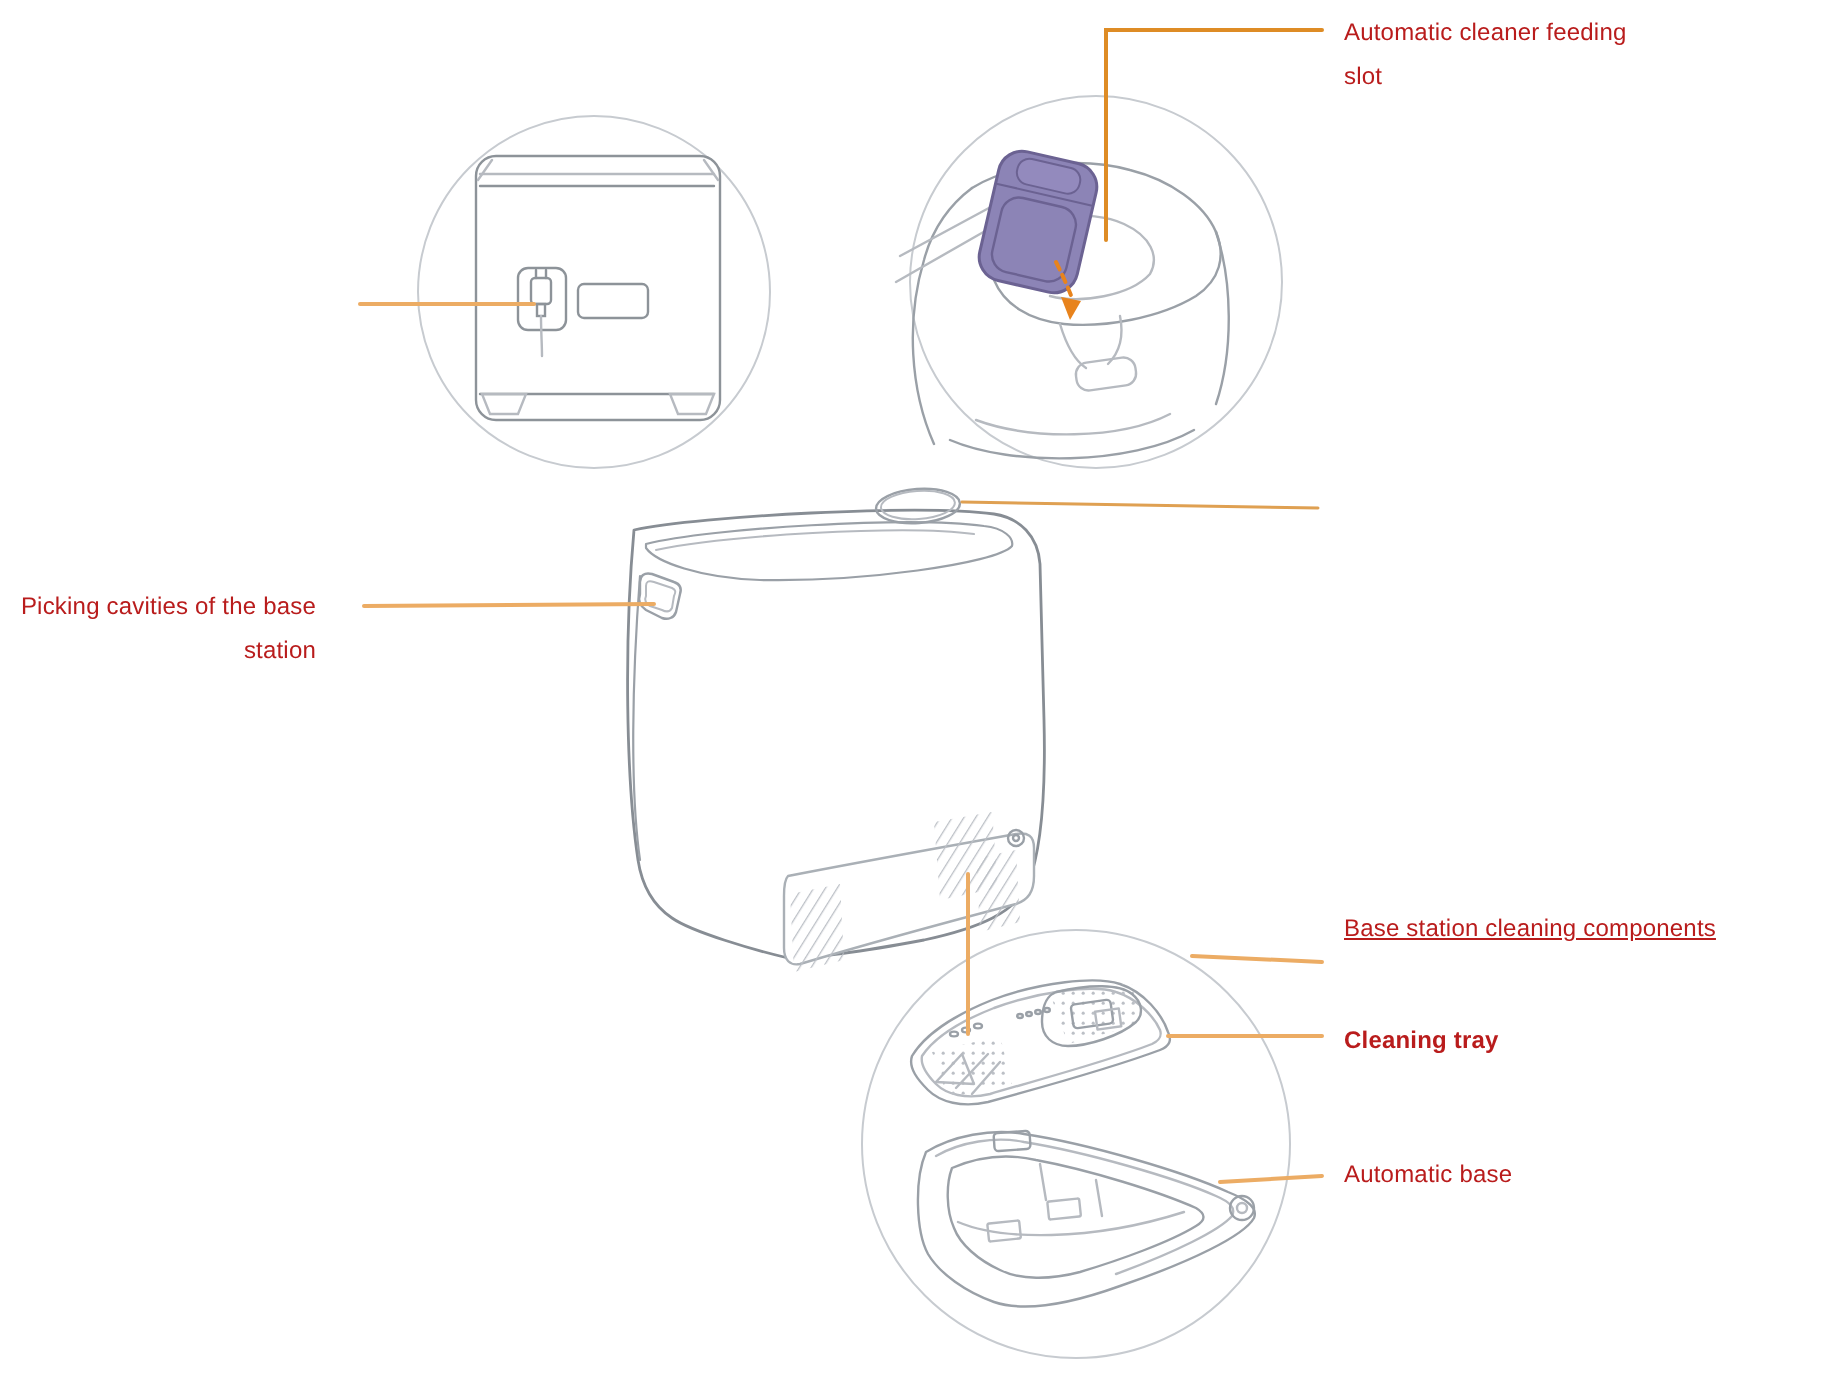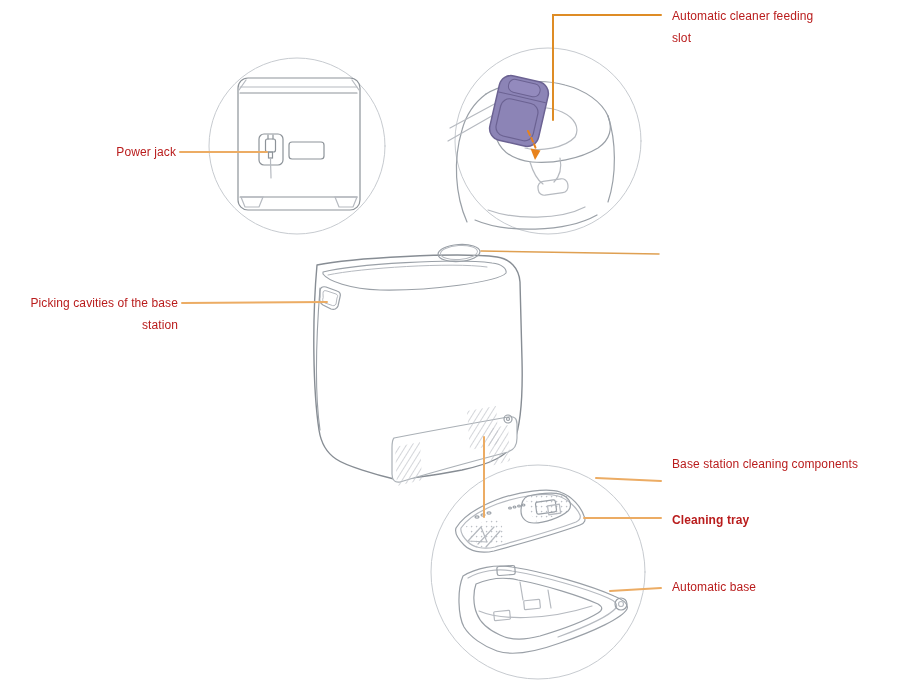--- a/index.html
+++ b/index.html
@@ -147,24 +147,23 @@
       <polyline points="661,15 553,15 553,120" stroke="#DE8C25" stroke-width="2"></polyline>
       <line x1="484" y1="437" x2="484" y2="517" stroke="#ECAC64" stroke-width="2"></line>
       <line x1="596" y1="478" x2="661" y2="481" stroke="#ECAC64" stroke-width="2"></line>
       <line x1="584" y1="518" x2="661" y2="518" stroke="#ECAC64" stroke-width="2"></line>
       <line x1="610" y1="591" x2="661" y2="588" stroke="#ECAC64" stroke-width="2"></line>
     </g>
   </svg>
 
   <div class="callout" style="left:672px;top:5px;width:155px;">Automatic cleaner feeding slot</div>
 
-  <div class="callout right-align" style="left:26px;top:141px;width:150px;">Power jack</div>
 
 
-  <div class="callout right-align" style="left:28px;top:292px;width:150px;">Picking cavities of the base station</div>
+  <div class="callout right-align" style="left:8px;top:292px;width:150px;">Picking cavities of the base station</div>
 
-  <div class="callout" style="left:672px;top:453px;width:190px;">Base station cleaning components</div>
+  <div class="callout" style="left:672px;top:453px;width:190px;text-decoration:underline;">Base station cleaning components</div>
 
   <div class="callout" style="left:672px;top:509px;width:190px;font-weight:bold;">Cleaning tray</div>
 
   <div class="callout" style="left:672px;top:576px;width:190px;">Automatic base</div>
 
 </div>
 
 </body></html>

